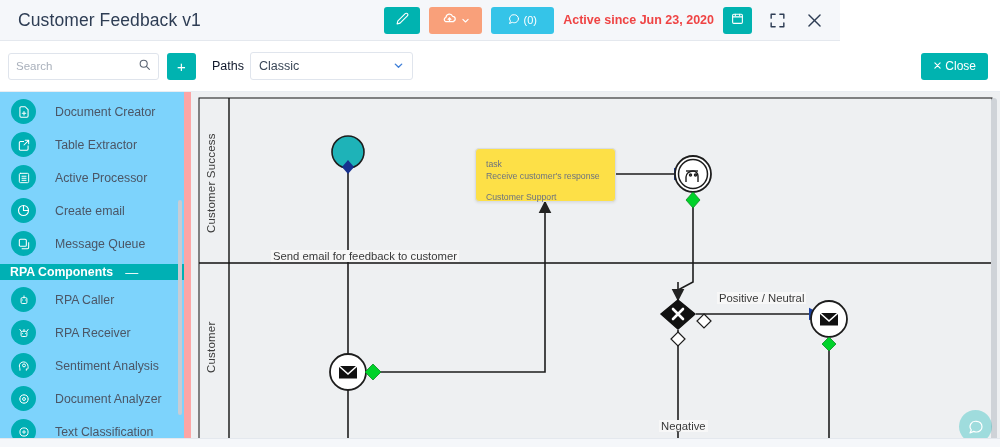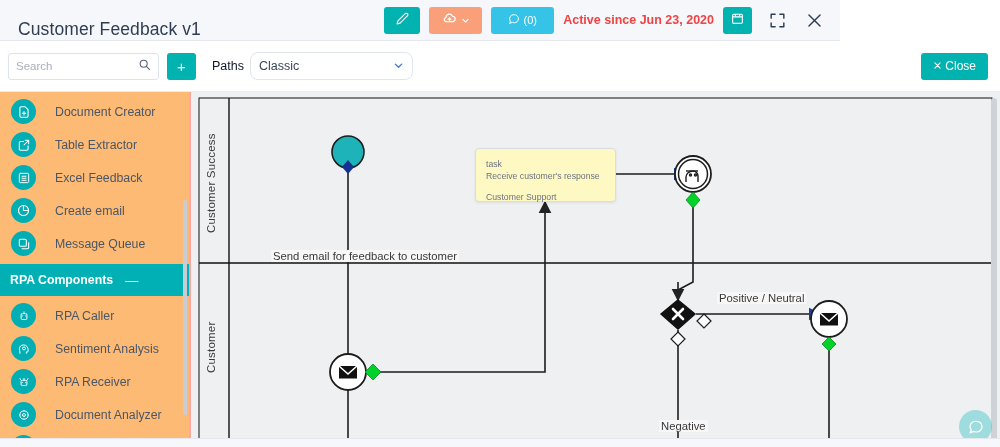--- a/index.html
+++ b/index.html
@@ -8,21 +8,21 @@
     overflow: hidden;
     font-family: "Liberation Sans", sans-serif;
     background: #ffffff;
   }
   .app { position: relative; width: 1000px; height: 447px; background:#fff; }
 
   
   .header {
     position: absolute; left:0; top:0; width:840px; height:41px;
     background:#f5f7fa; border-bottom:1px solid #e4e8ee;
-    display:flex; align-items:flex-end;
+    display:flex; align-items:center;
   }
   .header-title {
     margin-left:18px; font-size:17.5px; color:#2e3d54; font-weight:400;
     letter-spacing:.1px; white-space:nowrap;
   }
   .header-actions {
     margin-left:auto; display:flex; align-items:center; gap:9px;
     padding-right:14px; height:100%;
   }
   .btn-sq {
@@ -62,47 +62,47 @@
   }
   .search-input::placeholder { color:#a9b0bb; }
   .btn-add {
     margin-left:8px; width:29px; height:27px; background:#00b3b0;
     border:none; border-radius:3px; color:#fff; font-size:15px; cursor:pointer;
     display:flex; align-items:center; justify-content:center; line-height:1;
   }
   .paths-label { margin-left:16px; font-size:12.5px; color:#0f172a; }
   .select-wrap {
     margin-left:6px; width:163px; height:28px; border:1px solid #e0e5ed;
-    border-radius:8px; background:#fff; display:flex; align-items:center;
+    border-radius:3px; background:#fff; display:flex; align-items:center;
     padding:0 8px; cursor:pointer;
   }
   .select-value { font-size:12.5px; color:#3a4757; }
   .select-caret { margin-left:auto; color:#3f7fd8; font-size:10px; }
   .btn-close-panel {
     margin-left:auto; margin-right:12px; height:27px; padding:0 12px;
     background:#00b3b0; border:none; border-radius:3px; color:#fff;
     font-size:12px; cursor:pointer; display:flex; align-items:center; gap:3px;
     font-family:"Liberation Sans", sans-serif; white-space:nowrap;
   }
 
   
   .sidebar {
     position:absolute; left:0; top:92px; width:191px; height:355px;
-    background:#fdba74; border-right:2px solid #fca5a5; overflow:hidden;text-align:center;
+    background:#7dd3fc; border-right:7px solid #fca5a5; overflow:hidden;text-align:center;
   }
   .side-item { height:33px; display:flex; align-items:center; cursor:pointer; }
   .side-ico {
     width:25px; height:25px; border-radius:50%; background:#00aeb3;
     margin-left:11px; flex:0 0 25px;
     display:flex; align-items:center; justify-content:center;
   }
   .side-label { margin-left:19px; font-size:12.3px; color:#4b5666; white-space:nowrap; }
   .group-head {
     height:16px; background:#00b0b4; display:flex; align-items:center;
-    padding:16px 10px; cursor:pointer;
+    padding:0 10px; cursor:pointer;
   }
   .group-title { color:#fff; font-size:12.3px; font-weight:bold; }
   .group-minus { color:#fff; margin-left:12px; font-size:13px; line-height:1; }
   .side-scrollbar {
     position:absolute; right:2px; top:108px; width:4px; height:215px;
     background:#c8ccd4; border-radius:2px;
   }
 
   
   .canvas {
@@ -113,21 +113,21 @@
   .lane-label {
     position:absolute; font-size:11.5px; color:#3b3b3b;
     writing-mode:vertical-rl; transform:rotate(180deg);
     text-align:center; letter-spacing:.2px;
   }
   .edge-label {
     position:absolute; font-size:11.3px; color:#3a3a3a;
     background:#f7f7f7; padding:0 2px; white-space:nowrap;
   }
   .task-box {
-    position:absolute; background:#fef9c3; border:1px solid #d9dde3;
+    position:absolute; background:#fde047; border:1px solid #d9dde3;
     border-radius:4px; box-shadow:0 1px 3px rgba(0,0,0,.08);
   }
   .task-line { font-size:8.7px; color:#6b7280; line-height:12px; white-space:nowrap; }
   .task-type { padding:9px 10px 0 10px; }
   .task-name { padding:0 10px; }
   .task-actor { padding:9px 20px 0 10px; }
   .canvas-scroll {
     position:absolute; right:3px; top:6px; width:6px; height:343px;
     background:#cfd3d8; border-radius:3px;
   }
@@ -267,21 +267,21 @@
       <span class="side-label">Table Extractor</span>
     </div>
 
     <div class="side-item">
       <div class="side-ico">
         <svg width="14" height="14" viewBox="0 0 24 24" fill="none" stroke="#fff" stroke-width="1.7" stroke-linecap="round">
           <rect x="4" y="4" width="16" height="16" rx="2"></rect>
           <path d="M8.5 9h7M8.5 12.5h7M8.5 16h7"></path>
         </svg>
       </div>
-      <span class="side-label">Excel Feedback</span>
+      <span class="side-label">Active Processor</span>
     </div>
 
     <div class="side-item">
       <div class="side-ico">
         <svg width="15" height="15" viewBox="0 0 24 24" fill="none" stroke="#fff" stroke-width="1.8" stroke-linejoin="round">
           <circle cx="12" cy="12" r="8"></circle>
           <path d="M12 4v8h8"></path>
         </svg>
       </div>
       <span class="side-label">Create email</span>
@@ -308,35 +308,35 @@
           <rect x="7" y="8" width="10" height="10" rx="2"></rect>
           <path d="M12 5v3M9.5 12h.01M14.5 12h.01" stroke-linecap="round"></path>
         </svg>
       </div>
       <span class="side-label">RPA Caller</span>
     </div>
 
     <div class="side-item">
       <div class="side-ico">
         <svg width="14" height="14" viewBox="0 0 24 24" fill="none" stroke="#fff" stroke-width="1.7" stroke-linejoin="round">
+          <rect x="7" y="9" width="10" height="9" rx="2"></rect>
+          <path d="M12 6v3M5 6l2 3M19 6l-2 3M9.5 13h.01M14.5 13h.01" stroke-linecap="round"></path>
+        </svg>
+      </div>
+      <span class="side-label">RPA Receiver</span>
+    </div>
+
+    <div class="side-item">
+      <div class="side-ico">
+        <svg width="14" height="14" viewBox="0 0 24 24" fill="none" stroke="#fff" stroke-width="1.7" stroke-linejoin="round">
           <path d="M16 20v-3h2a1 1 0 001-1v-3c0-4-3-8-7.5-8S4 8 4 12c0 2 1 3 1 5v3"></path>
           <circle cx="12" cy="11" r="2.5"></circle>
         </svg>
       </div>
       <span class="side-label">Sentiment Analysis</span>
-    </div>
-
-    <div class="side-item">
-      <div class="side-ico">
-        <svg width="14" height="14" viewBox="0 0 24 24" fill="none" stroke="#fff" stroke-width="1.7" stroke-linejoin="round">
-          <rect x="7" y="9" width="10" height="9" rx="2"></rect>
-          <path d="M12 6v3M5 6l2 3M19 6l-2 3M9.5 13h.01M14.5 13h.01" stroke-linecap="round"></path>
-        </svg>
-      </div>
-      <span class="side-label">RPA Receiver</span>
     </div>
 
     <div class="side-item">
       <div class="side-ico">
         <svg width="14" height="14" viewBox="0 0 24 24" fill="none" stroke="#fff" stroke-width="1.7" stroke-linejoin="round">
           <circle cx="12" cy="12" r="7"></circle>
             <circle cx="12" cy="12" r="2.5"></circle>
           <path d="M12 5v-1M12 20v-1M5 12H4M20 12h-1"></path>
         </svg>
       </div>

